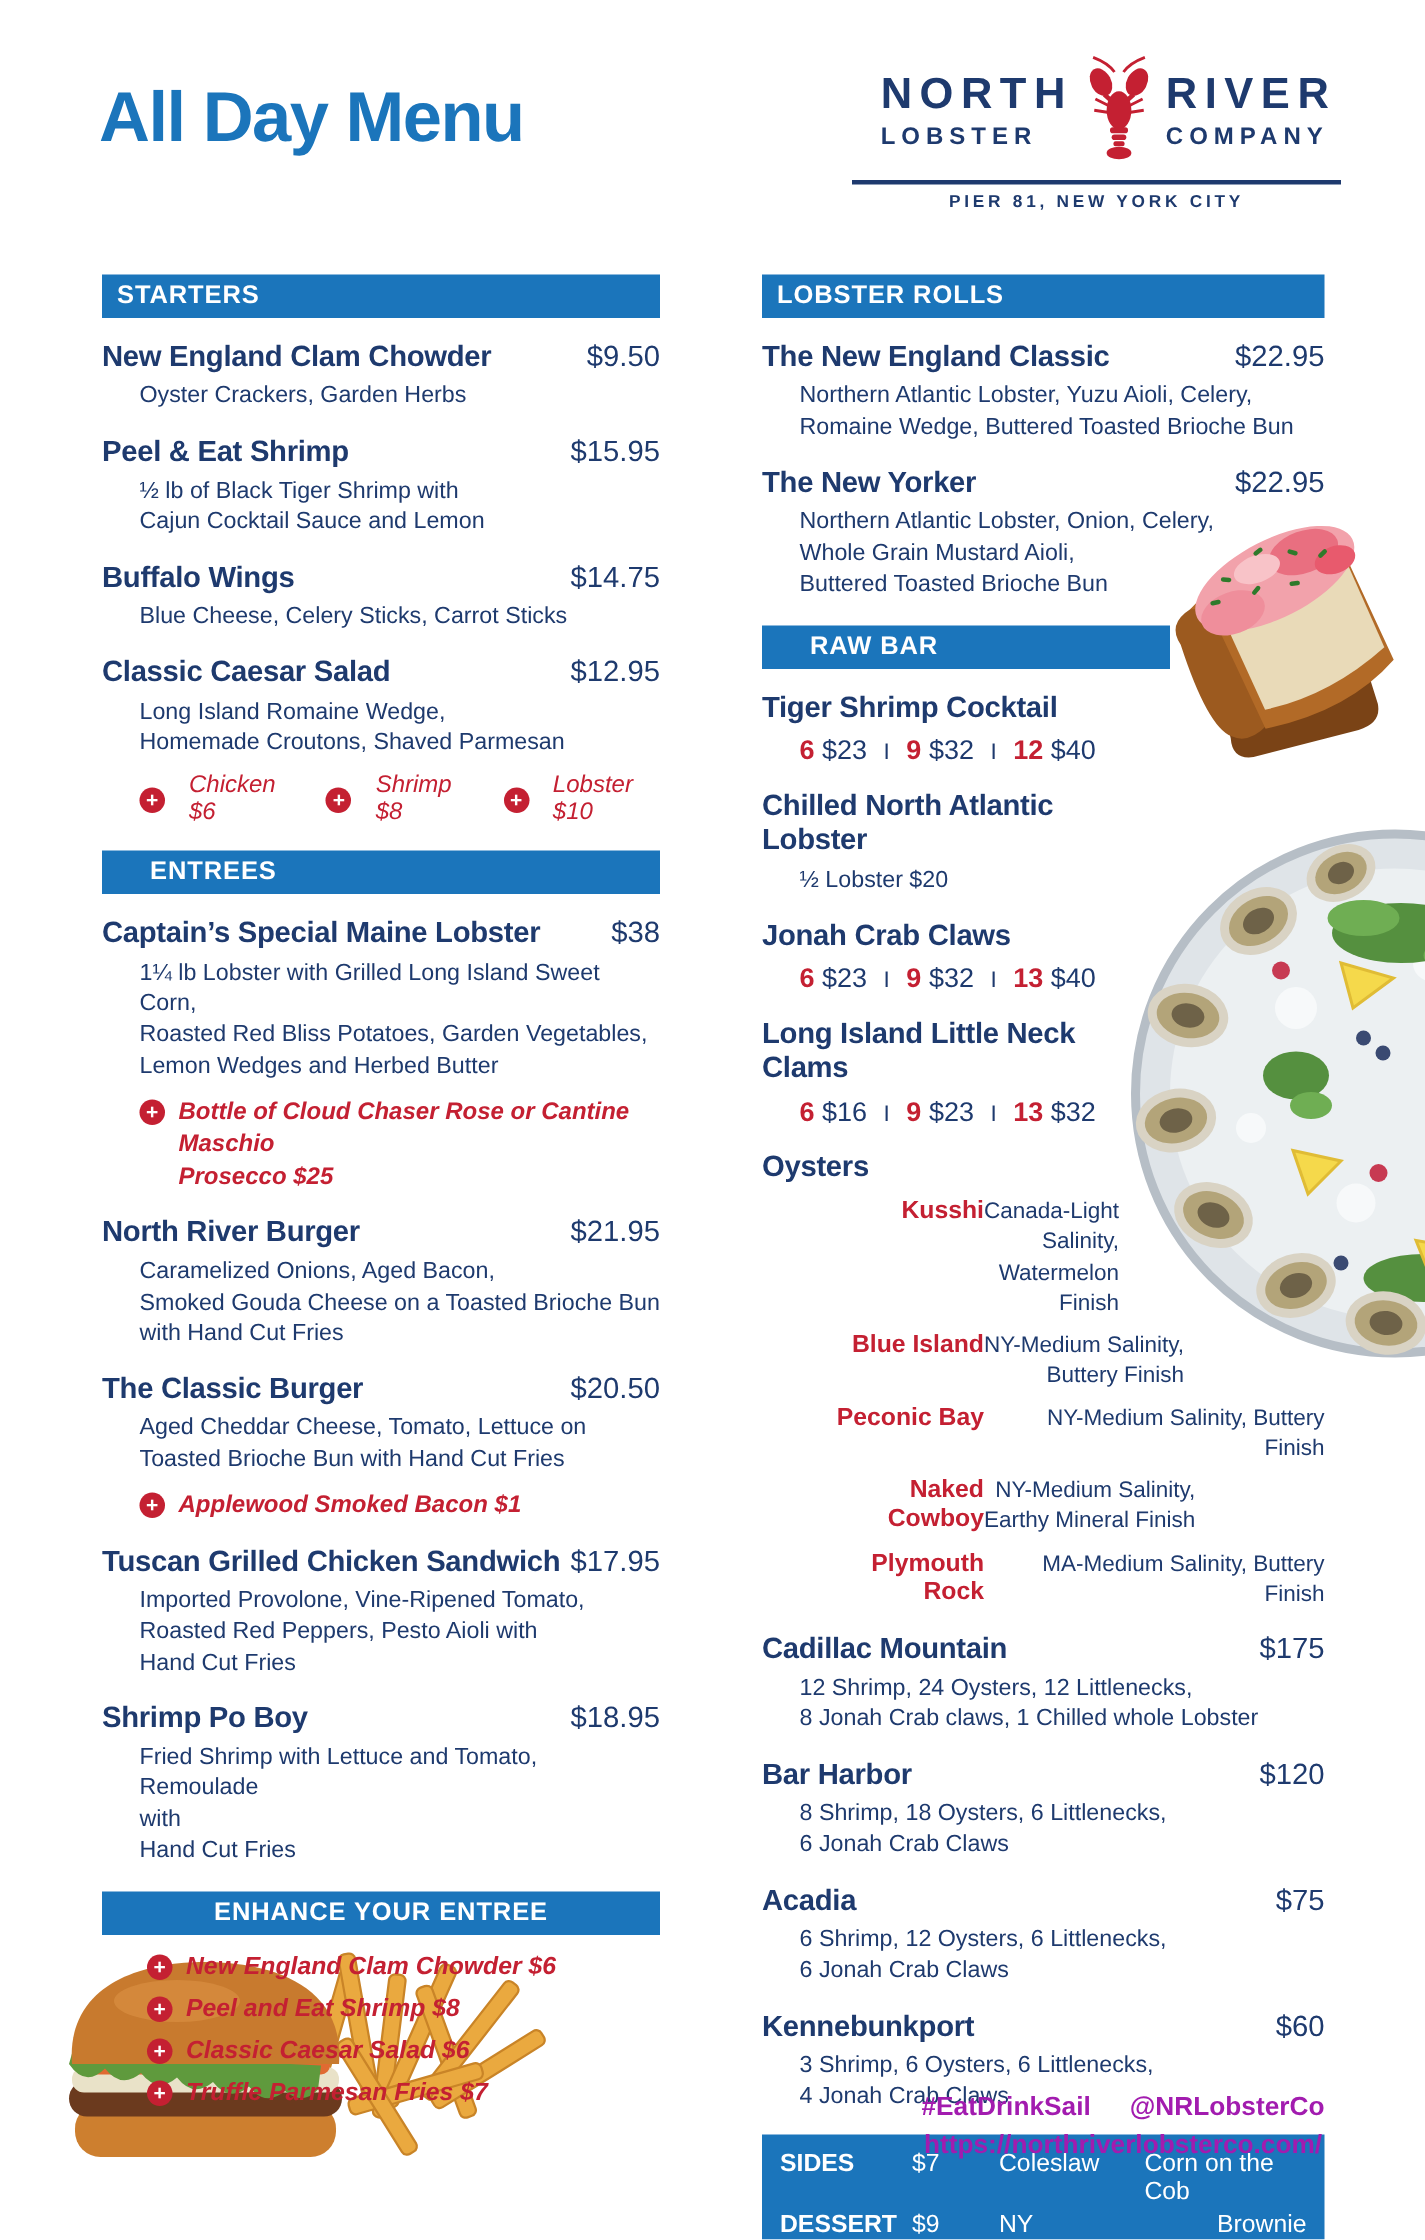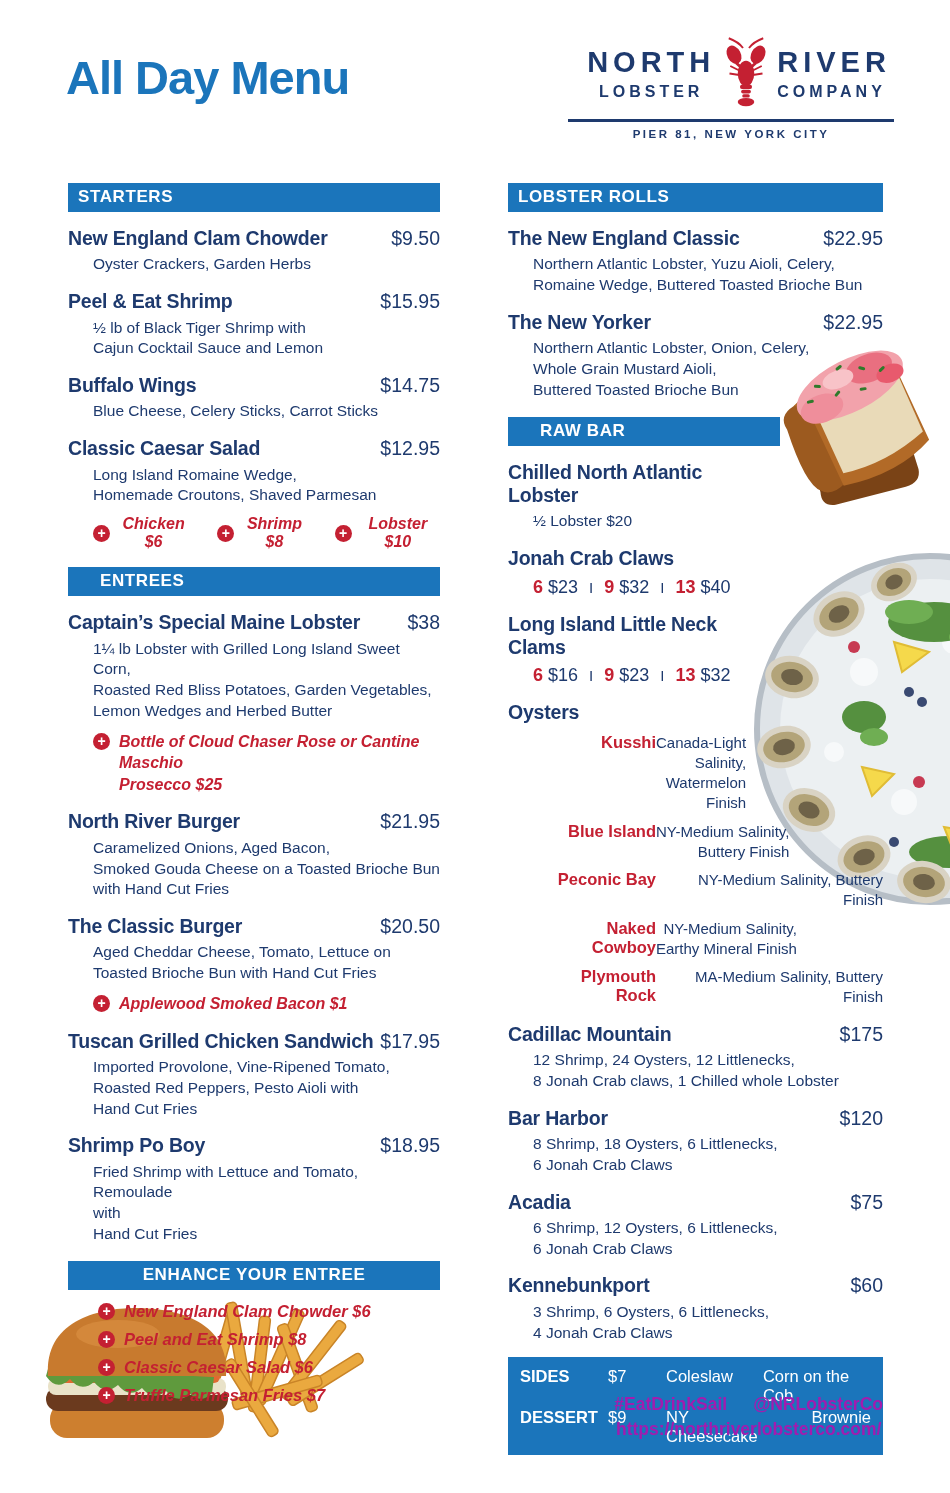--- a/index.html
+++ b/index.html
@@ -5,21 +5,21 @@
   html,body { margin:0; padding:0; background:#fff; }
   .page { position:relative; width:950px; height:1493px; background:#ffffff;
           font-family:"Liberation Sans", sans-serif; overflow:hidden; color:#1e3a6e; }
 
   
   .title { position:absolute; left:66px; top:50px; margin:0; font-size:47px;
            font-weight:bold; color:#1b75bb; letter-spacing:-1px;text-align:center; }
   .logo { position:absolute; left:568px; top:36px; width:326px; }
   .logo-grid { display:flex; align-items:center; justify-content:center; gap:8px; }
   .logo-col { display:flex; flex-direction:column; }
-  .logo-col.l { align-items:center;margin-left:16px; }
+  .logo-col.l { align-items:flex-start;margin-left:16px; }
   .logo-col.r { align-items:flex-start; }
   .logo-big { font-size:29px; font-weight:bold; letter-spacing:5px; color:#1e3a6e; line-height:1.05; }
   .logo-small { font-size:16px; font-weight:bold; letter-spacing:4px; color:#1e3a6e; margin-top:5px; }
   .logo-rule { height:3px; background:#1e3a6e; margin-top:7px; }
   .logo-tagline { text-align:center; font-size:11.5px; font-weight:bold; letter-spacing:2.5px;
                   color:#1e3a6e; margin-top:6px; }
 
   
   .col { position:absolute; top:183px; z-index:3; }
   .col.left { left:68px; width:372px; }
@@ -36,22 +36,22 @@
   .nm { font-weight:bold; font-size:19.5px; color:#1e3a6e; line-height:1.2;
         letter-spacing:-0.2px; white-space:pre-line; }
   .pr { font-size:19.5px; color:#1e3a6e; flex-shrink:0; margin-left:4px; }
   .desc { font-size:15.5px; color:#1e3a6e; margin:4px 0 0 25px; line-height:1.34; white-space:pre-line; }
 
   .plus { width:17px; height:17px; border-radius:50%; background:#c42032; color:#fff;
           display:inline-flex; align-items:center; justify-content:center;
           font-style:normal; font-weight:bold; font-size:14px; line-height:1; flex-shrink:0; }
   .plus::before { content:"+"; margin-top:-1px; }
   .addon-row { display:flex; gap:24px; margin:9px 0 0 25px; }
-  .addon { color:#c42032; font-style:italic; font-weight:bold; font-size:16px;
-           display:flex; align-items:center; gap:4px;text-align:center; }
+  .addon { color:#c42032; font-style:italic; font-weight:normal; font-size:16px;
+           display:flex; align-items:center; gap:16px; }
   .addon-block { display:flex; gap:9px; margin:9px 0 0 25px; align-items:flex-start; }
   .addon-block .plus { margin-top:2px; }
   .addon-text { color:#c42032; font-style:italic; font-weight:bold; font-size:16px;
                 line-height:1.35; white-space:pre-line; }
 
   .enhance-list { margin:12px 0 0 30px; }
   .enhance-item { display:flex; align-items:center; gap:9px; color:#c42032;
                   font-style:italic; font-weight:bold; font-size:16.5px; margin-bottom:9px; }
 
   .tiers { margin:6px 0 0 25px; font-size:18px; }
@@ -271,20 +271,28 @@
           <span class="nm">The New Yorker</span>
           <span class="pr">$22.95</span>
         </div>
       <div class="desc">Northern Atlantic Lobster, Onion, Celery,
 Whole Grain Mustard Aioli,
 Buttered Toasted Brioche Bun</div>
     </div>
 
     <div class="sec-bar mt raw">RAW BAR</div>
 
+    <div class="item">
+      <div class="irow">
+          <span class="nm">Tiger Shrimp Cocktail</span>
+        </div>
+      <div class="tiers">
+        <span class="qty">6</span><span class="tp">$23</span><span class="sep">I</span><span class="qty">9</span><span class="tp">$32</span><span class="sep">I</span><span class="qty">12</span><span class="tp">$40</span>
+      </div>
+    </div>
 
     <div class="item">
       <div class="irow">
           <span class="nm">Chilled North Atlantic
 Lobster</span>
         </div>
       <div class="desc">½ Lobster $20</div>
     </div>
 
     <div class="item">

